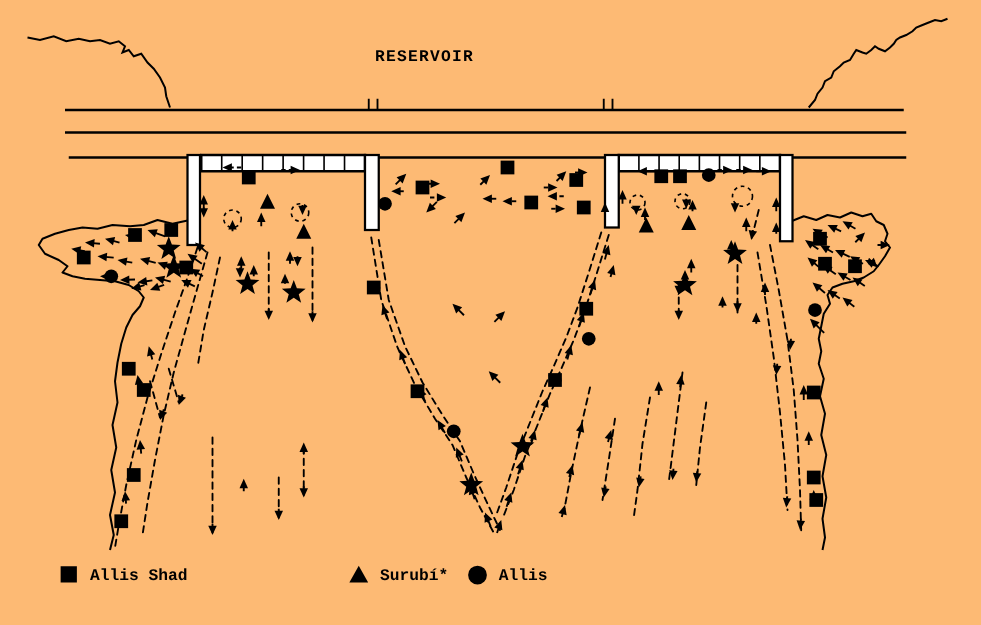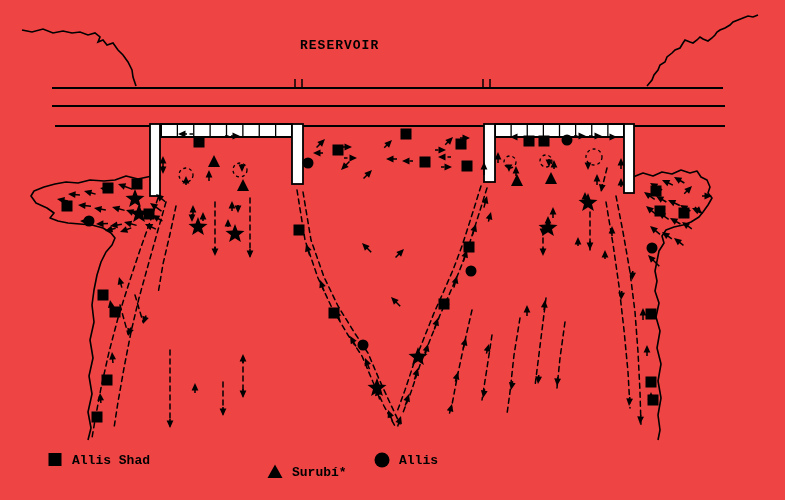--- a/index.html
+++ b/index.html
@@ -1,16 +1,16 @@
 <!DOCTYPE html>
 <html><head>
 <meta charset="utf-8">
 <style>
   html,body{margin:0;padding:0;background:#ffffff;}
-  .stage{position:relative;width:785px;height:500px;background:#ef4444;overflow:hidden;
+  .stage{position:relative;width:785px;height:500px;background:#fdba74;overflow:hidden;
          font-family:"Liberation Mono","DejaVu Sans Mono",monospace;color:#000;}
   #diagram-svg{position:absolute;left:0;top:0;}
   .reservoir-label{position:absolute;left:300px;top:38px;font-size:13px;font-weight:bold;
                    letter-spacing:1px;white-space:pre;}
   .legend{position:absolute;left:0;top:0;width:635px;height:500px;pointer-events:none;}
   .legend-item{position:absolute;top:447px;display:flex;align-items:center;height:26px;gap:6px;}
   .legend-label{font-size:13px;font-weight:bold;white-space:pre;}
 </style>
 </head>
 <body>
@@ -685,21 +685,21 @@
       <circle cx="363" cy="345" r="5.5" fill="#000000"></circle>
     </svg>
   <div class="reservoir-label">RESERVOIR</div>
   <div class="legend" id="legend">
       <div class="legend-item" style="left: 44px;">
         <svg width="22" height="26" viewBox="0 0 22 26">
           <rect x="4.5" y="6" width="13" height="13" fill="#000000"></rect>
         </svg>
         <span class="legend-label">Allis Shad</span>
       </div>
-      <div class="legend-item" style="left: 264px; margin-top: 12px;">
+      <div class="legend-item" style="left: 276px;">
         <svg width="22" height="26" viewBox="0 0 22 26">
           <polygon points="11,5.5 3.5,19 18.5,19" fill="#000000"></polygon>
         </svg>
         <span class="legend-label">Surubí*</span>
       </div>
       <div class="legend-item" style="left: 371px;">
         <svg width="22" height="26" viewBox="0 0 22 26">
           <circle cx="11" cy="13" r="7.5" fill="#000000"></circle>
         </svg>
         <span class="legend-label">Allis</span>

